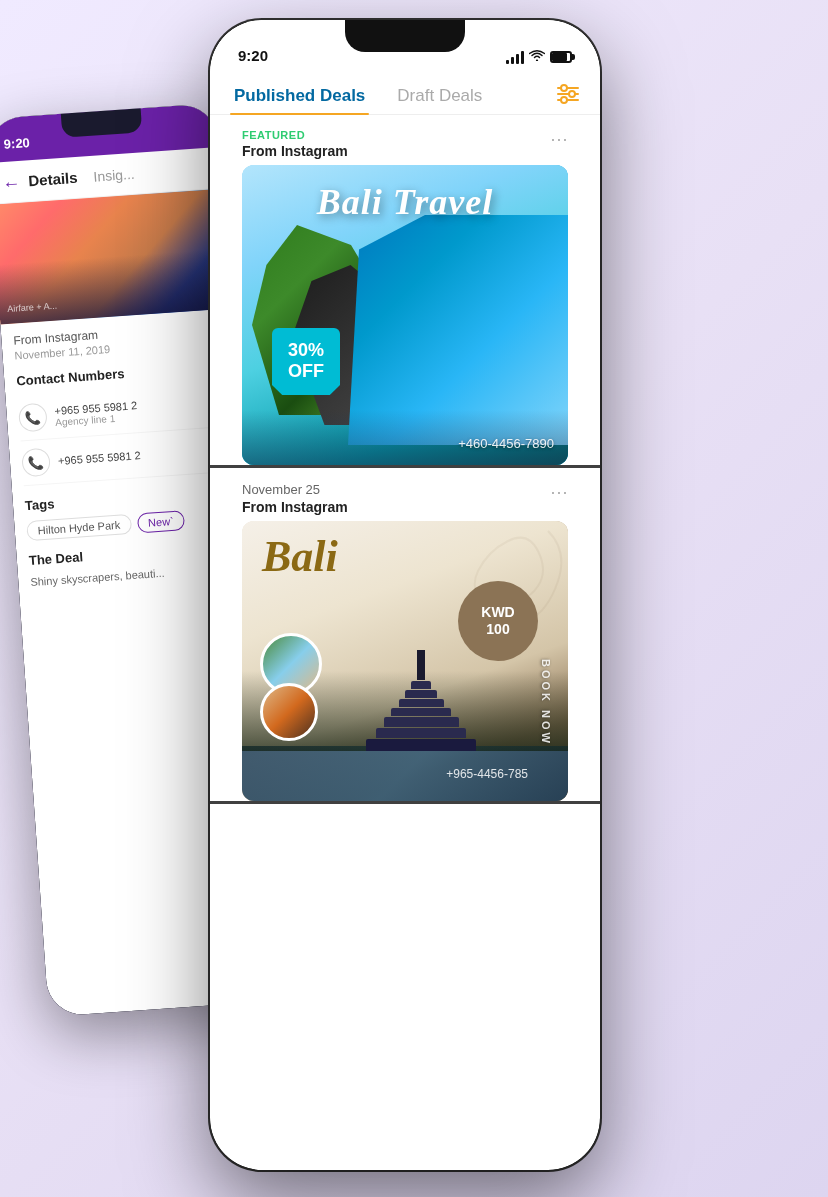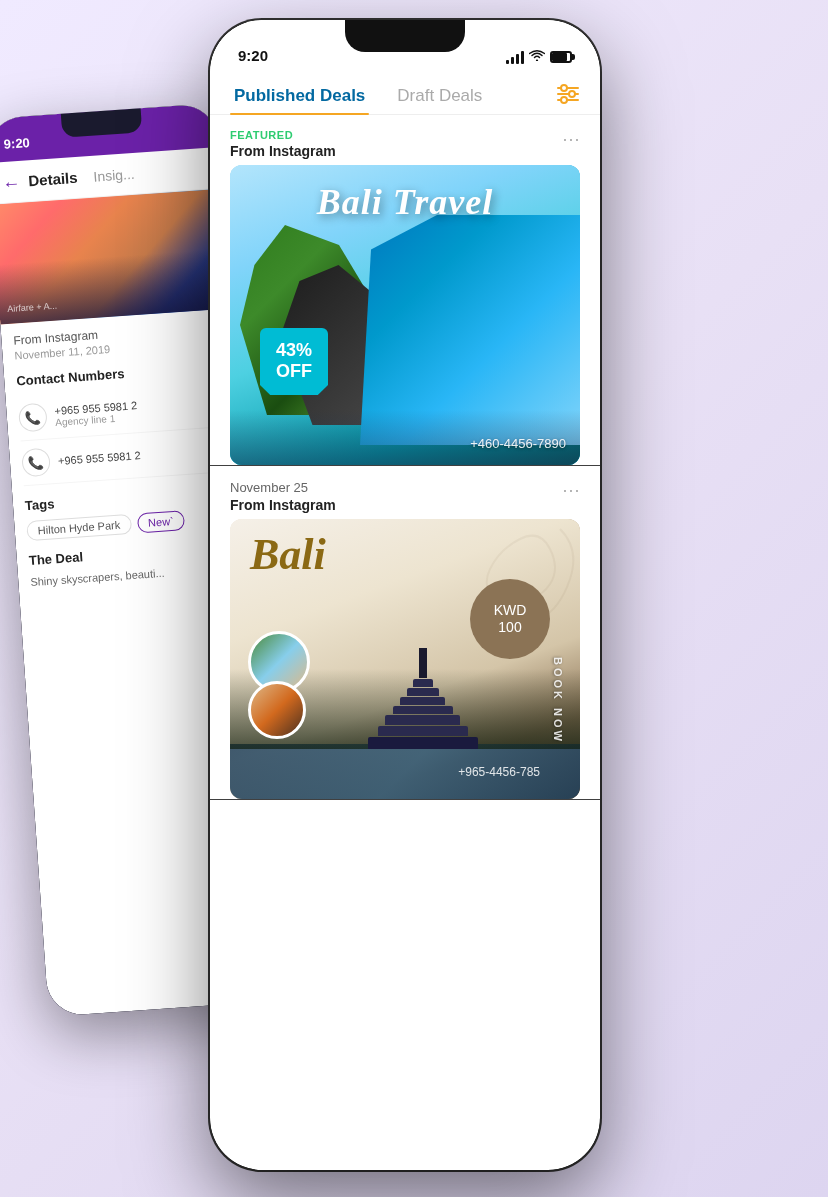--- a/index.html
+++ b/index.html
@@ -329,22 +329,22 @@
       cursor: pointer;
     }
 
     
     .deals-scroll {
       padding: 0;
       overflow: hidden;
     }
 
     .deal-card {
-      padding: 14px 20px 0;
-      border-bottom: 1px solid #404040;
+      padding: 14px 32px 0;
+      border-bottom: 3px solid #404040;
     }
 
     .deal-card-meta {
       display: flex;
       justify-content: space-between;
       align-items: flex-start;
       margin-bottom: 6px;
     }
 
     .deal-featured-label {
@@ -444,21 +444,21 @@
       width: 80px;
       height: 80px;
       background: #8b7355;
       border-radius: 50%;
       display: flex;
       flex-direction: column;
       align-items: center;
       justify-content: center;
       z-index: 6;
       color: white;
-      font-weight: 400;
+      font-weight: 700;
       font-size: 14px;
       line-height: 1.2;
       text-align: center;
     }
   </style>
 </head>
 <body>
 
 <div class="phone-back">
   <div class="phone-back-notch"></div>
@@ -570,21 +570,21 @@
 
             <div style="position:absolute;bottom:40px;left:50px;width:130px;height:160px;background:linear-gradient(135deg,#1c1c1c 0%,#333 50%,#4a4a4a 100%);clip-path:polygon(25% 100%,0% 45%,15% 10%,45% 0%,75% 20%,100% 75%,80% 100%);"></div>
 
             <div style="position:absolute;right:0;top:50px;width:220px;height:230px;background:linear-gradient(135deg,#0077be 0%,#0099cc 30%,#29b6f6 60%,#81d4fa 100%);clip-path:polygon(5% 15%,35% 0%,100% 0%,100% 100%,0% 100%);"></div>
 
             <div style="position:absolute;bottom:0;left:0;right:0;height:55px;background:linear-gradient(to top,rgba(26,48,80,0.5),transparent);"></div>
 
             <div style="position:absolute;top:16px;left:0;right:0;text-align:center;font-size:36px;font-weight:700;font-style:italic;color:white;font-family:Georgia,serif;text-shadow:2px 3px 10px rgba(0,0,0,0.4);z-index:5;letter-spacing:1px;">Bali Travel</div>
 
             <div class="discount-badge">
-              <span>43%</span><br>
+              <span>30%</span><br>
               <span>OFF</span>
             </div>
 
             <div class="phone-number-overlay">+460-4456-7890</div>
           </div>
         </div>
       </div>
 
       <div class="deal-card" style="padding-top:14px;">
         <div class="deal-card-meta">

